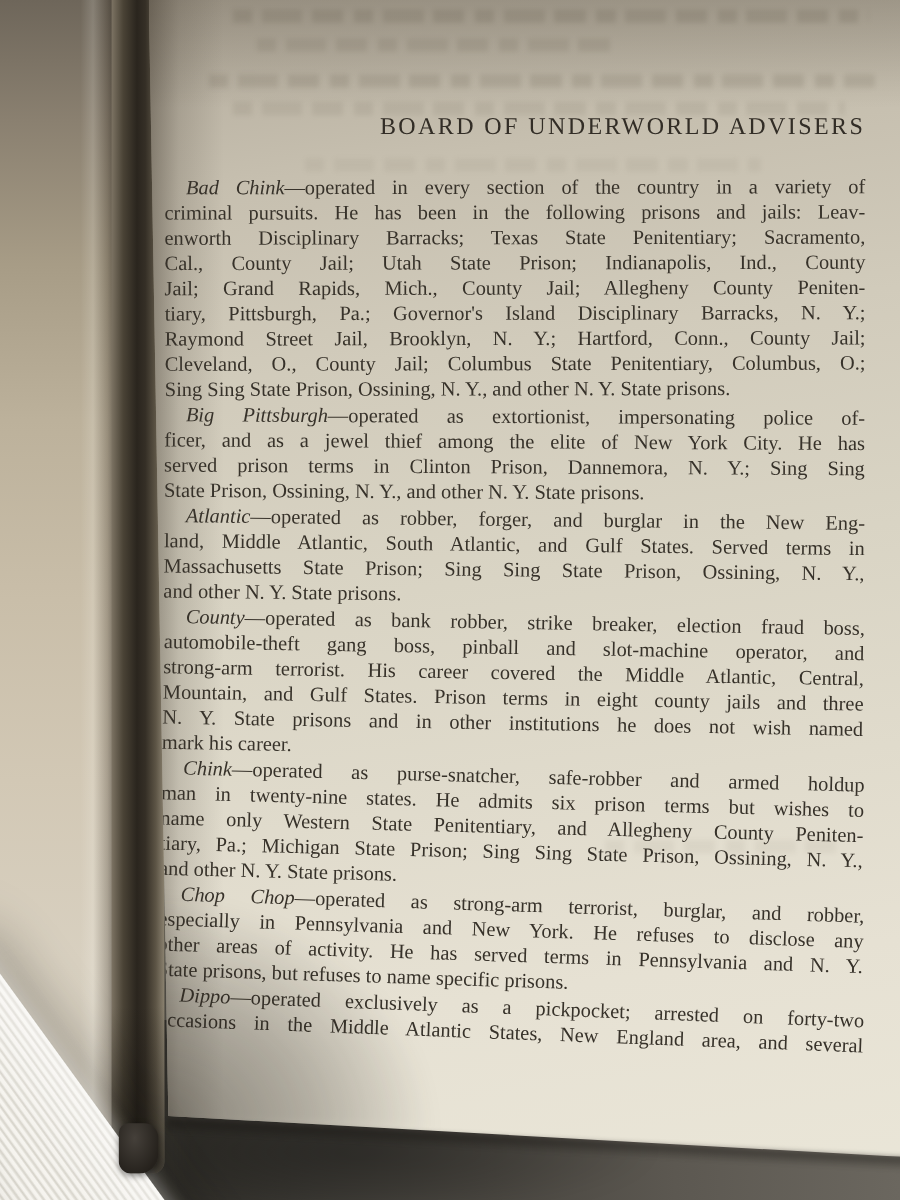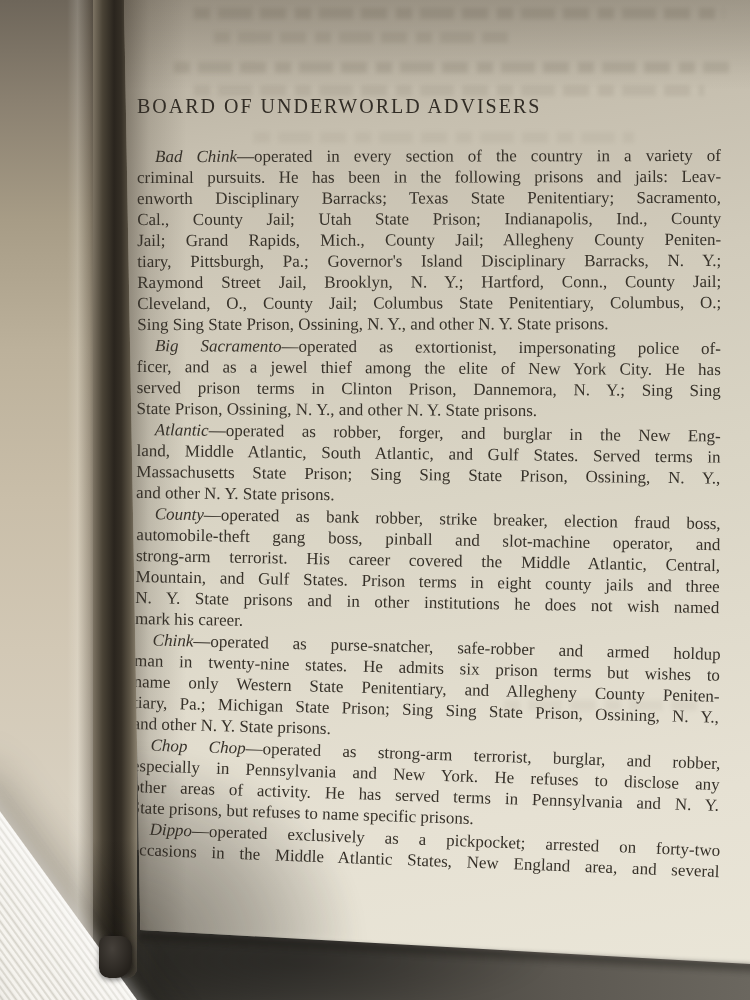--- a/index.html
+++ b/index.html
@@ -56,21 +56,21 @@
   .g1{left:70px;top:8px;width:530px;opacity:.42;}
   .g2{left:90px;top:32px;width:300px;opacity:.32;}
   .g3{left:50px;top:62px;width:555px;opacity:.38;}
   .g4{left:70px;top:85px;width:510px;opacity:.26;}
   .g5{left:130px;top:132px;width:380px;opacity:.16;}
   .g6{left:380px;top:700px;width:200px;opacity:.14;}
 
   
   .content{position:absolute;left:13px;top:0;width:584px;color:#37322a;}
   .heading{position:absolute;top:95px;left:0;width:100%;margin:0;
-    text-align:left;font-size:20px;font-weight:normal;letter-spacing:2px;color:#322d26;}
+    text-align:right;font-size:20px;font-weight:normal;letter-spacing:2px;color:#322d26;}
   .entries{position:absolute;left:0;top:146px;width:584px;font-size:17px;}
   .entry{transform-origin:0 0;}
   .entry:nth-child(1){transform:rotate(-0.1deg);}
   .entry:nth-child(2){transform:rotate(0.3deg);}
   .entry:nth-child(3){transform:rotate(0.65deg);}
   .entry:nth-child(4){transform:rotate(1deg);}
   .entry:nth-child(5){transform:rotate(1.45deg);margin-left:-2px;}
   .entry:nth-child(6){transform:rotate(1.85deg);margin-left:-4px;}
   .entry:nth-child(7){transform:rotate(2.15deg);margin-left:-5px;}
   .line{height:21px;line-height:21px;text-align:justify;text-align-last:justify;}
@@ -122,21 +122,21 @@
             <div class="line">criminal pursuits. He has been in the following prisons and jails: Leav-</div>
             <div class="line">enworth Disciplinary Barracks; Texas State Penitentiary; Sacramento,</div>
             <div class="line">Cal., County Jail; Utah State Prison; Indianapolis, Ind., County</div>
             <div class="line">Jail; Grand Rapids, Mich., County Jail; Allegheny County Peniten-</div>
             <div class="line">tiary, Pittsburgh, Pa.; Governor's Island Disciplinary Barracks, N. Y.;</div>
             <div class="line">Raymond Street Jail, Brooklyn, N. Y.; Hartford, Conn., County Jail;</div>
             <div class="line">Cleveland, O., County Jail; Columbus State Penitentiary, Columbus, O.;</div>
             <div class="line lastline">Sing Sing State Prison, Ossining, N. Y., and other N. Y. State prisons.</div>
           </div>
           <div class="entry">
-            <div class="line first"><i class="crook-name">Big Sacramento</i>—operated as extortionist, impersonating police of-</div>
+            <div class="line first"><i class="crook-name">Big Pittsburgh</i>—operated as extortionist, impersonating police of-</div>
             <div class="line">ficer, and as a jewel thief among the elite of New York City. He has</div>
             <div class="line">served prison terms in Clinton Prison, Dannemora, N. Y.; Sing Sing</div>
             <div class="line lastline">State Prison, Ossining, N. Y., and other N. Y. State prisons.</div>
           </div>
           <div class="entry">
             <div class="line first"><i class="crook-name">Atlantic</i>—operated as robber, forger, and burglar in the New Eng-</div>
             <div class="line">land, Middle Atlantic, South Atlantic, and Gulf States. Served terms in</div>
             <div class="line">Massachusetts State Prison; Sing Sing State Prison, Ossining, N. Y.,</div>
             <div class="line lastline">and other N. Y. State prisons.</div>
           </div>

